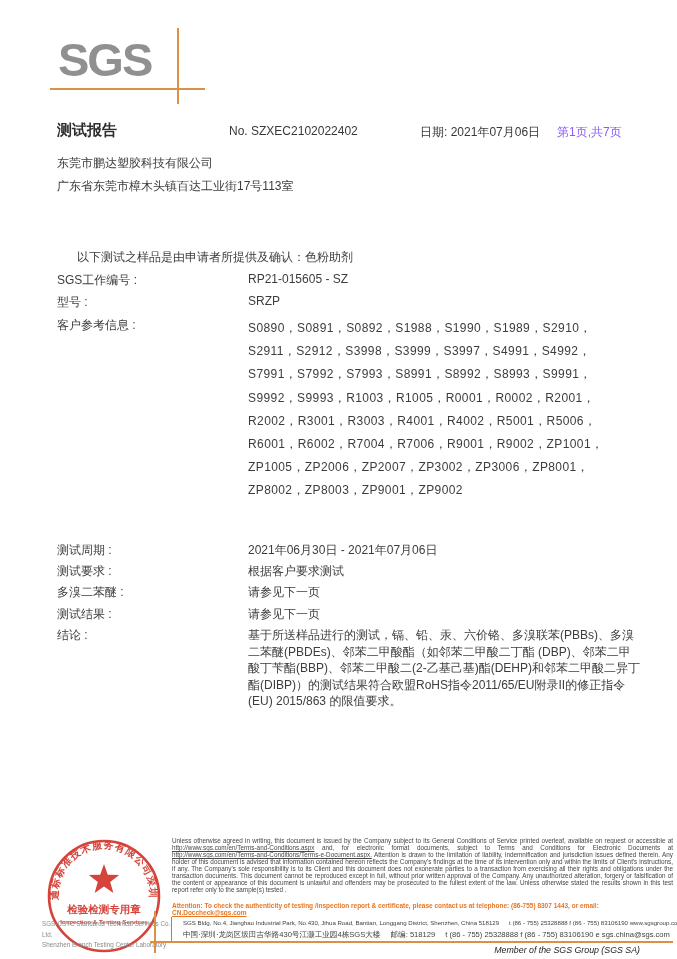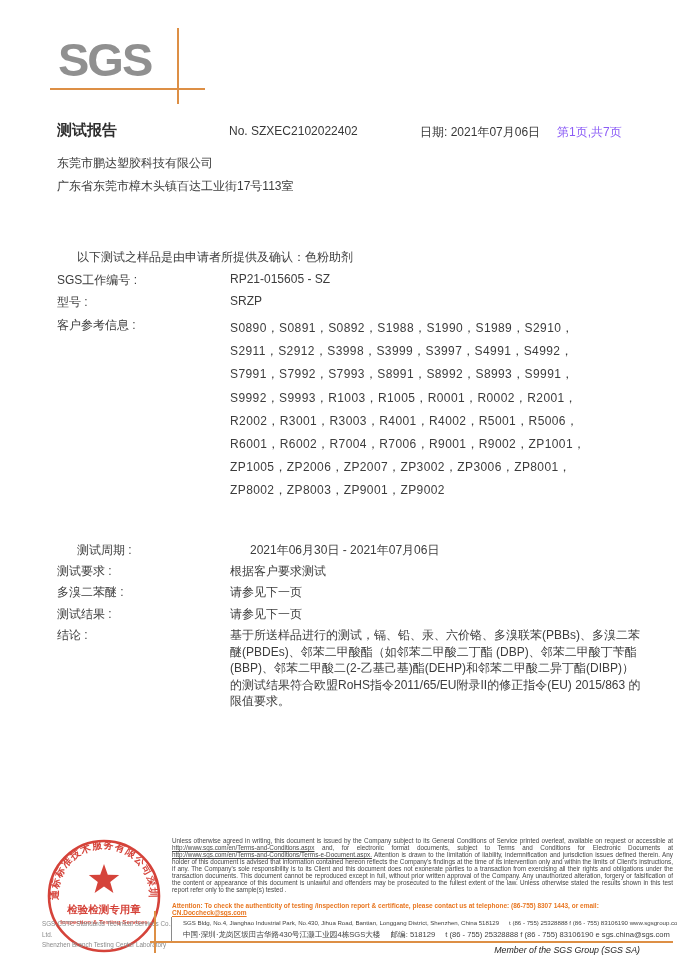--- a/index.html
+++ b/index.html
@@ -15,29 +15,29 @@
   .logo-hline{position:absolute;left:50px;top:88px;width:155px;height:2px;background:#dd8f45;}
   .logo-vline{position:absolute;left:177px;top:28px;width:2px;height:76px;background:#dd8f45;}
   .doc-title{position:absolute;left:57px;top:121px;font-size:15px;font-weight:bold;color:#2e2e2e;}
   .report-no{position:absolute;left:229px;top:124px;font-size:12px;color:#383838;}
   .report-date{position:absolute;left:420px;top:124px;font-size:12px;color:#383838;}
   .page-info{position:absolute;left:557px;top:124px;font-size:12px;color:#8b5cf6;}
   
   .applicant{position:absolute;left:57px;top:152px;font-size:12px;line-height:23px;color:#3c3c3c;}
   .statement{position:absolute;left:57px;top:249px;font-size:12px;color:#3c3c3c;margin-left:20px;}
   
-  .row{position:absolute;left:57px;width:585px;display:flex;font-size:12px;color:#3c3c3c;}
+  .row{position:absolute;left:57px;width:585px;display:flex;font-size:12px;color:#3c3c3c;gap:18px;}
   .row .lbl{width:173px;flex:none;}
   .row .val{flex:1;}
   .r-job{top:272px;}
   .r-model{top:294px;}
   .r-ref{top:317px;}
   .ref-lines div{line-height:23.2px;letter-spacing:.4px;}
   .r-received{top:519px;}
-  .r-period{top:542px;margin-left:20px;}
+  .r-period{top:542px;}
   .r-requested{top:563px;}
   .r-method{top:584px;}
   .r-result{top:606px;}
   .r-conclusion{top:627px;}
   .r-conclusion .val{line-height:16.6px;max-width:412px;}
   
   .legal{
     position:absolute;left:172px;top:837px;width:501px;
     font-size:6.35px;line-height:7px;text-align:justify;color:#474747;
   }

